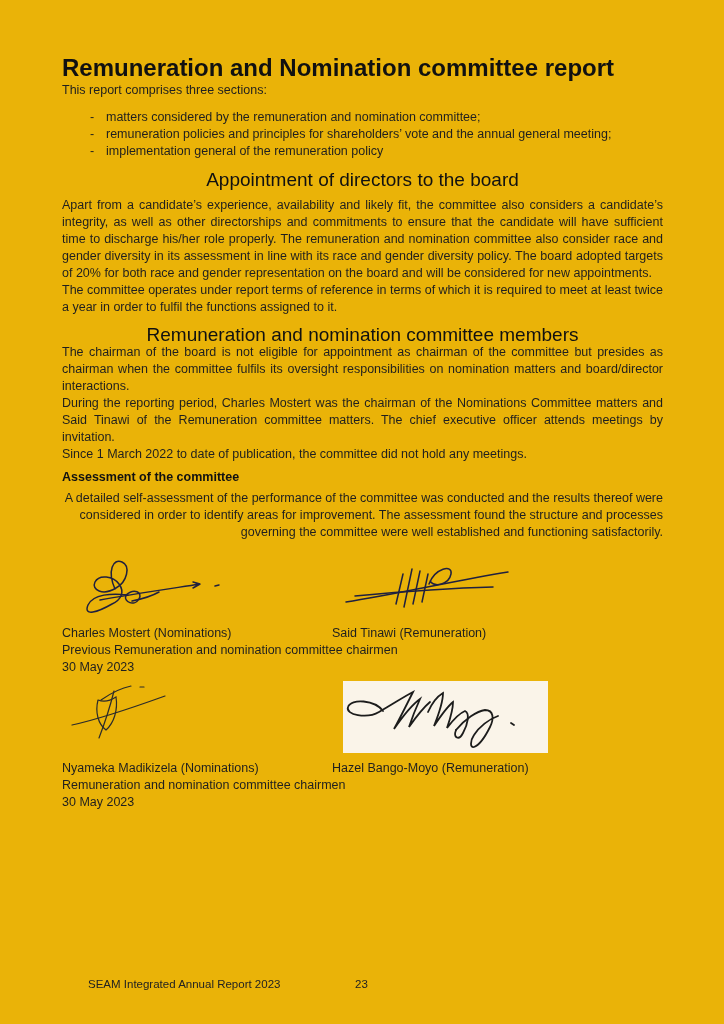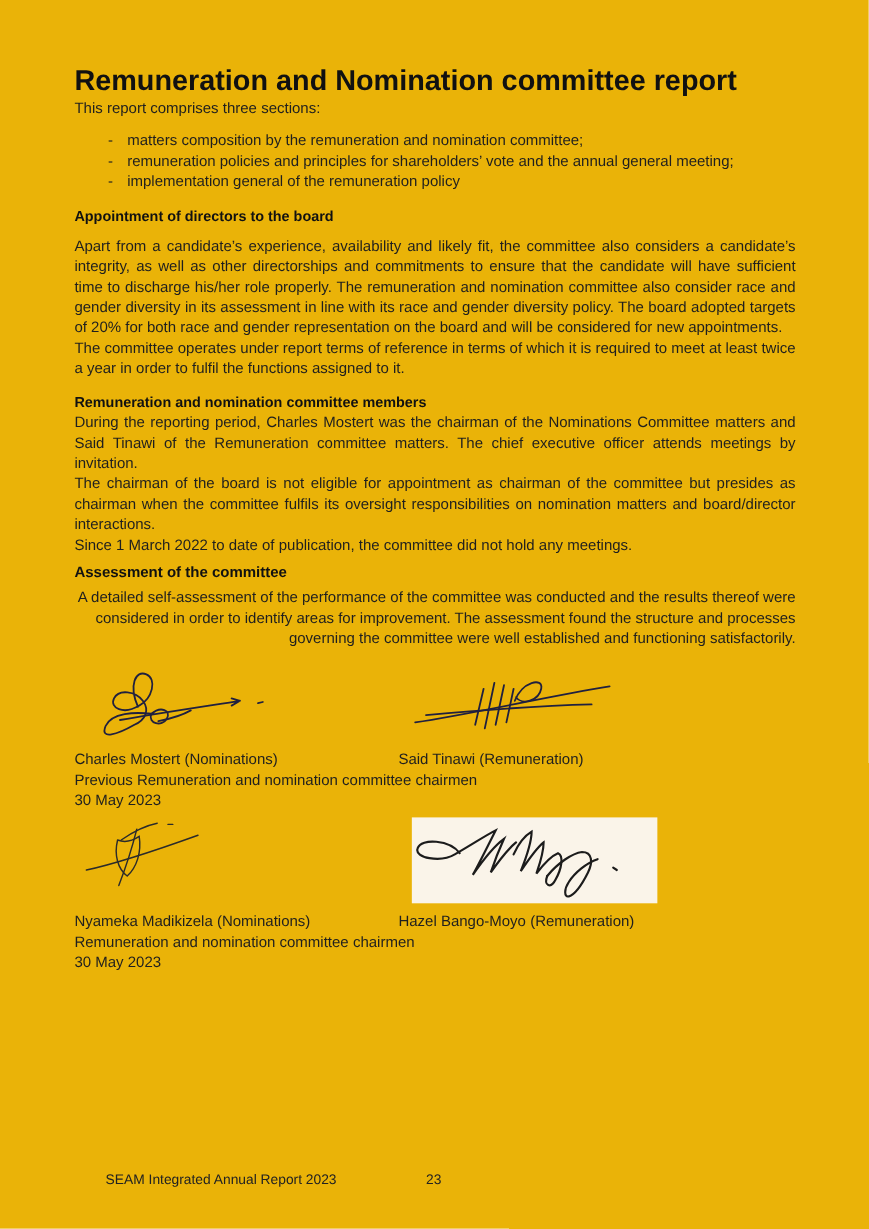--- a/index.html
+++ b/index.html
@@ -9,21 +9,21 @@
   }
   .content { position:absolute; left:62px; top:0; width:601px; }
   h1.title { font-size:24px; line-height:28px; margin:54px 0 0 0; color:#111; font-weight:bold; }
   p.body { font-size:12.5px; line-height:17px; margin:0; }
   .just { text-align:justify; }
   .lead { margin-top:27px; }
   ul.bullets { list-style:none; margin:10px 0 0 0; padding:0; }
   ul.bullets li { display:flex; font-size:12.5px; line-height:17px; }
   .dash { width:16px; margin-left:28px; flex:0 0 auto; }
   .closing { margin-top:9px; }
-  h2.sec { font-size:12px; line-height:16px; margin:12px 0 9px 0; color:#111; font-weight:bold; }
+  h2.sec { font-size:19px; line-height:16px; margin:12px 0 9px 0; color:#111; font-weight:normal;text-align:center; }
   h2.sec.tight { margin-top:11px; margin-bottom:1px; }
   h3.sec { font-size:12.5px; line-height:15px; margin:7px 0 5px 0; color:#111; font-weight:bold; }
   .mt16 { margin-top:16px; }
   .mt17 { margin-top:17px; }
   .since { margin-top:12px; }
   .assess { margin-top:0;text-align:right; }
   .sigrow { position:relative; margin-top:14px; height:68px; }
   .sigrow2 { position:relative; margin-top:5px; height:74px; }
   .sig-abs { position:absolute; }
   .namerow { position:relative; margin-top:2px; height:17px; font-size:12.5px; line-height:17px; }
@@ -41,40 +41,40 @@
 <div class="page">
   <div class="content">
 
     <h1 class="title">Remuneration and Nomination committee report</h1>
 
     <p class="body lead">This report comprises three sections:</p>
 
     <ul class="bullets">
       <li>
         <span class="dash">-</span>
-        <span>matters composition by the remuneration and nomination committee;</span>
+        <span>matters considered by the remuneration and nomination committee;</span>
       </li>
       <li>
         <span class="dash">-</span>
         <span>remuneration policies and principles for shareholders’ vote and the annual general meeting;</span>
       </li>
       <li>
         <span class="dash">-</span>
         <span>implementation general of the remuneration policy</span>
       </li>
     </ul>
 
 
     <h2 class="sec">Appointment of directors to the board</h2>
     <p class="body just">Apart from a candidate’s experience, availability and likely fit, the committee also considers a candidate’s integrity, as well as other directorships and commitments to ensure that the candidate will have sufficient time to discharge his/her role properly. The remuneration and nomination committee also consider race and gender diversity in its assessment in line with its race and gender diversity policy. The board adopted targets of 20% for both race and gender representation on the board and will be considered for new appointments.</p>
     <p class="body just mt16">The committee operates under report terms of reference in terms of which it is required to meet at least twice a year in order to fulfil the functions assigned to it.</p>
 
     <h2 class="sec tight">Remuneration and nomination committee members</h2>
+    <p class="body just mt17">The chairman of the board is not eligible for appointment as chairman of the committee but presides as chairman when the committee fulfils its oversight responsibilities on nomination matters and board/director interactions.</p>
     <p class="body just">During the reporting period, Charles Mostert was the chairman of the Nominations Committee matters and Said Tinawi of the Remuneration committee matters. The chief executive officer attends meetings by invitation.</p>
-    <p class="body just mt17">The chairman of the board is not eligible for appointment as chairman of the committee but presides as chairman when the committee fulfils its oversight responsibilities on nomination matters and board/director interactions.</p>
     <p class="body since">Since 1 March 2022 to date of publication, the committee did not hold any meetings.</p>
 
     <h3 class="sec">Assessment of the committee</h3>
     <p class="body assess">A detailed self-assessment of the performance of the committee was conducted and the results thereof were considered in order to identify areas for improvement. The assessment found the structure and processes governing the committee were well established and functioning satisfactorily.</p>
 
     <div class="sigrow">
       <svg class="sig-abs" style="left:8px; top:0;" width="152" height="68" viewBox="0 0 152 68">
         <g fill="none" stroke="#20203f" stroke-width="1.5" stroke-linecap="round">
           <path d="M45 34 C37 16 43 3 52 7 C61 11 57 27 46 33 C33 41 21 35 25 27 C29 19 43 21 49 29 C55 37 51 45 42 49 C28 57 13 62 18 50 C23 39 42 38 58 40"></path>
           <path d="M30 45 C58 40 98 34 130 29 l-7 -2 m7 2 l-7 4"></path>

